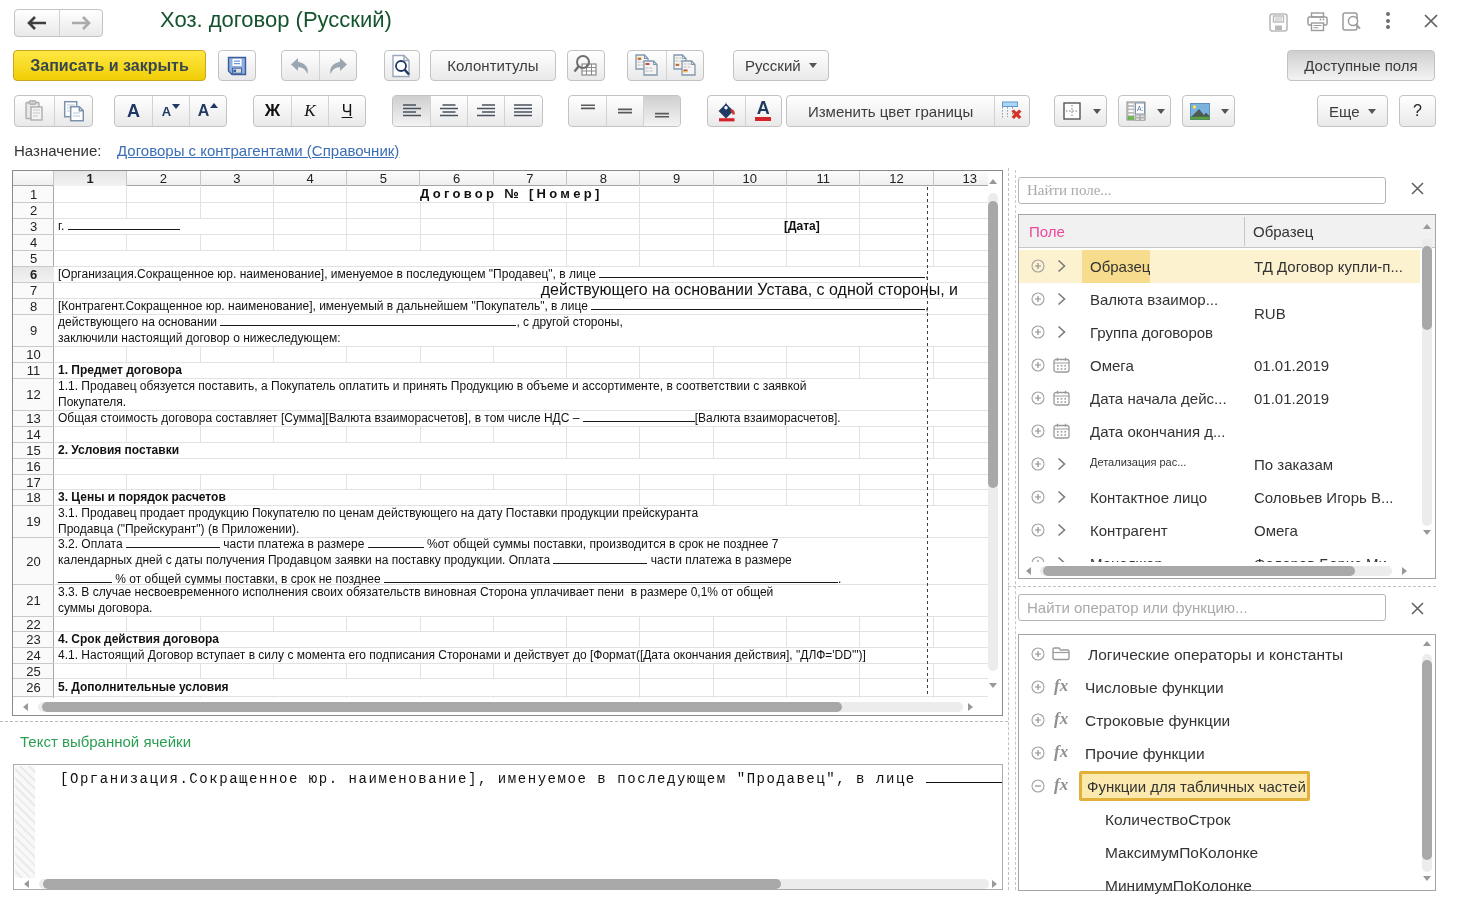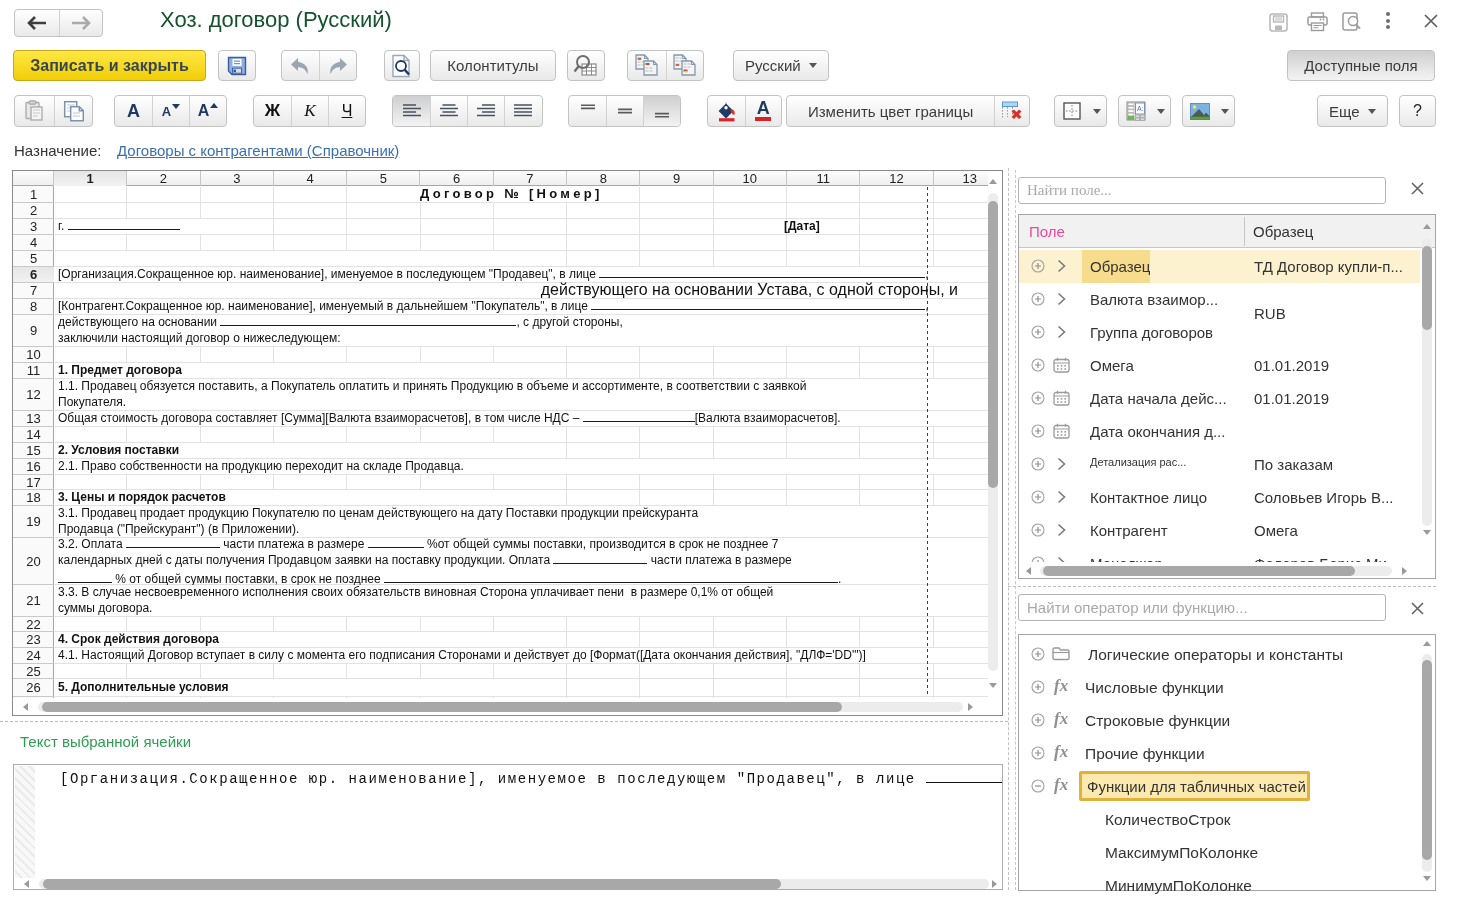--- a/index.html
+++ b/index.html
@@ -374,21 +374,20 @@
 <div class="ab" style="left:45px;top:238.7px;width:900px;height:16px;font-size:12px;color:#111;white-space:nowrap;line-height:16px;">Общая стоимость договора составляет [Сумма][Валюта взаиморасчетов], в том числе НДС – <i class="u" style="width:112px"></i>[Валюта взаиморасчетов].</div>
 <div class="ab ctr" style="left:0;top:256px;width:41px;height:16px;border-bottom:1px solid #c9c9c9;font-size:13px;color:#222;">14</div>
 <div class="ab" style="left:41px;top:271px;width:934px;height:1px;background:#e2e2e2;"></div>
 <div class="ab ctr" style="left:0;top:272px;width:41px;height:16px;border-bottom:1px solid #c9c9c9;font-size:13px;color:#222;">15</div>
 <div class="ab" style="left:42px;top:272px;width:452px;height:15px;background:#fff;"></div>
 <div class="ab" style="left:41px;top:287px;width:934px;height:1px;background:#e2e2e2;"></div>
 <div class="ab" style="left:45px;top:270.6px;width:900px;height:16px;font-size:12px;color:#111;white-space:nowrap;line-height:16px;"><b>2. Условия поставки</b></div>
 <div class="ab ctr" style="left:0;top:288px;width:41px;height:16px;border-bottom:1px solid #c9c9c9;font-size:13px;color:#222;">16</div>
 <div class="ab" style="left:42px;top:288px;width:879px;height:15px;background:#fff;"></div>
 <div class="ab" style="left:41px;top:303px;width:934px;height:1px;background:#e2e2e2;"></div>
-<div class="ab" style="left:45px;top:286.6px;width:900px;height:16px;font-size:12px;color:#111;white-space:nowrap;line-height:16px;">2.1. Право собственности на продукцию переходит на складе Продавца.</div>
 <div class="ab ctr" style="left:0;top:304px;width:41px;height:15px;border-bottom:1px solid #c9c9c9;font-size:13px;color:#222;">17</div>
 <div class="ab" style="left:41px;top:318px;width:934px;height:1px;background:#e2e2e2;"></div>
 <div class="ab ctr" style="left:0;top:319px;width:41px;height:16px;border-bottom:1px solid #c9c9c9;font-size:13px;color:#222;">18</div>
 <div class="ab" style="left:42px;top:319px;width:452px;height:15px;background:#fff;"></div>
 <div class="ab" style="left:41px;top:334px;width:934px;height:1px;background:#e2e2e2;"></div>
 <div class="ab" style="left:45px;top:317.6px;width:900px;height:16px;font-size:12px;color:#111;white-space:nowrap;line-height:16px;"><b>3. Цены и порядок расчетов</b></div>
 <div class="ab ctr" style="left:0;top:335px;width:41px;height:32px;border-bottom:1px solid #c9c9c9;font-size:13px;color:#222;">19</div>
 <div class="ab" style="left:42px;top:335px;width:879px;height:31px;background:#fff;"></div>
 <div class="ab" style="left:41px;top:366px;width:934px;height:1px;background:#e2e2e2;"></div>
 <div class="ab" style="left:45px;top:333.8px;width:900px;height:16px;font-size:12px;color:#111;white-space:nowrap;line-height:16px;">3.1. Продавец продает продукцию Покупателю по ценам действующего на дату Поставки продукции прейскуранта</div>

